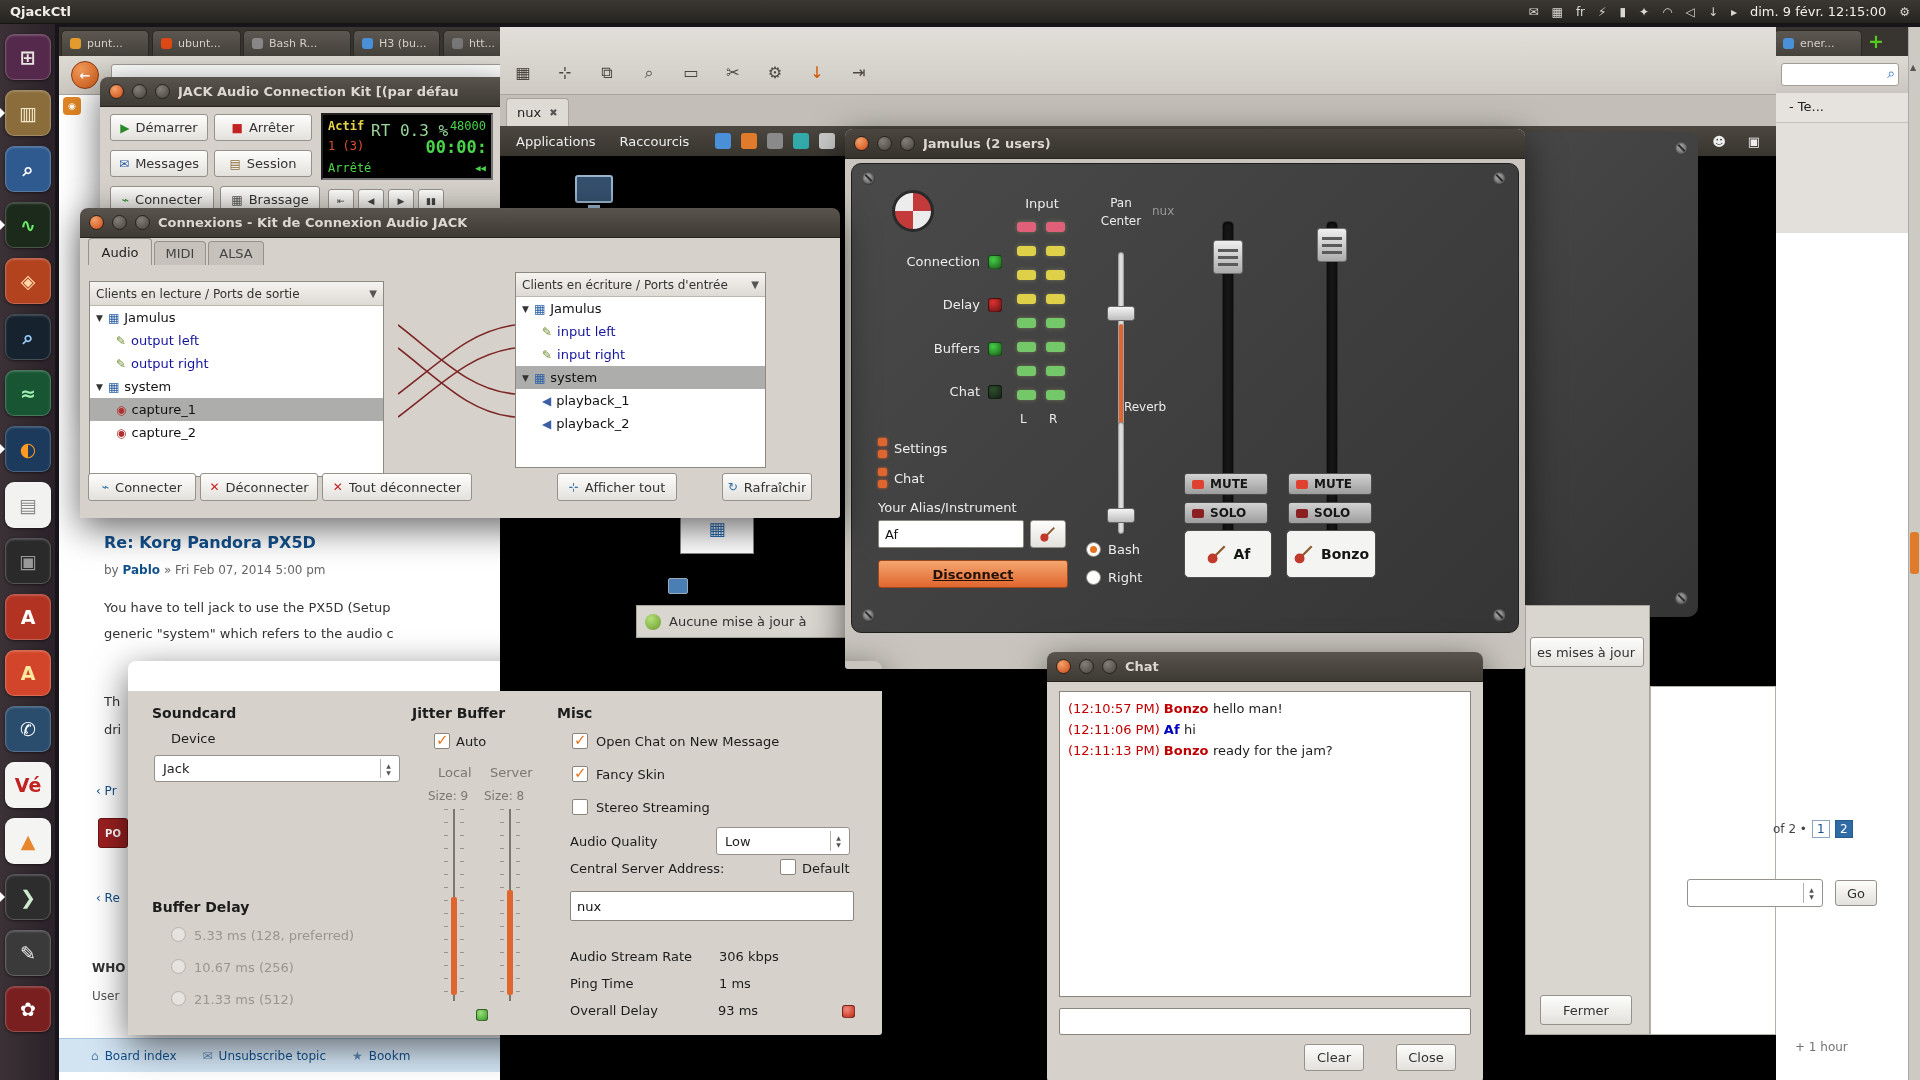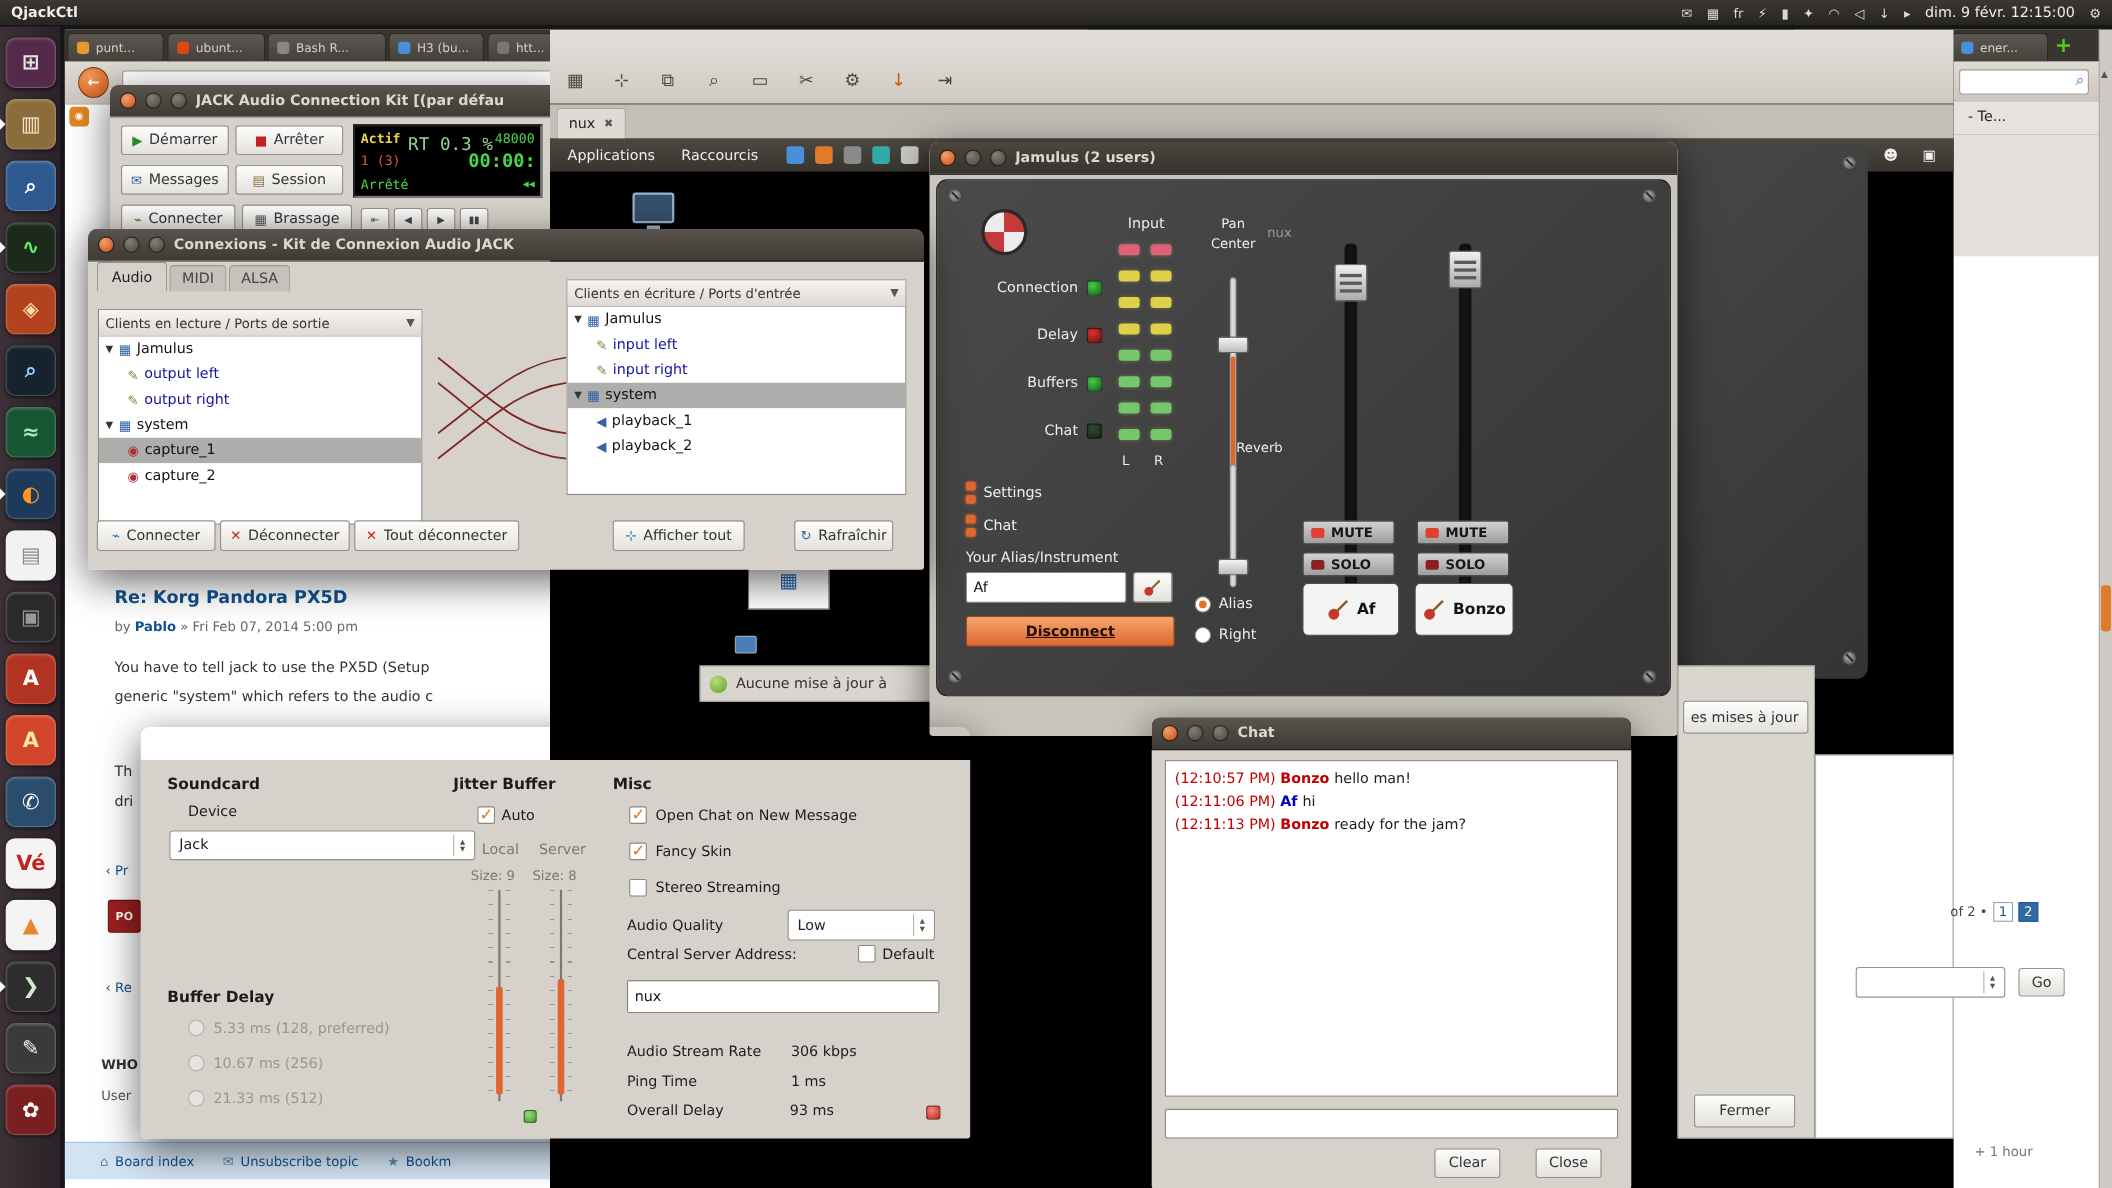--- a/index.html
+++ b/index.html
@@ -301,21 +301,21 @@
     <div class="jlab" style="left:234px;top:50px;width:70px;text-align:center;font-size:12px">Center</div>
     <div style="position:absolute;left:266px;top:88px;width:6px;height:178px;background:#dddddd;border-radius:3px;box-shadow:inset 0 0 2px #000"></div>
     <div style="position:absolute;left:267px;top:160px;width:4px;height:106px;background:#e0662f;border-radius:2px"></div>
     <div style="position:absolute;left:255px;top:142px;width:28px;height:15px;background:linear-gradient(#f4f4f4,#bdbdbd);border:1px solid #666;border-radius:3px"></div>
 
     <div class="jlab" style="left:258px;top:236px;width:70px;text-align:center;font-size:12px">Reverb</div>
     <div style="position:absolute;left:266px;top:258px;width:6px;height:112px;background:#dddddd;border-radius:3px;box-shadow:inset 0 0 2px #000"></div>
     <div style="position:absolute;left:255px;top:344px;width:28px;height:15px;background:linear-gradient(#f4f4f4,#bdbdbd);border:1px solid #666;border-radius:3px"></div>
 
     <span class="rad on" style="left:234px;top:378px"></span>
-    <div class="jlab" style="left:256px;top:378px">Alias</div>
+    <div class="jlab" style="left:256px;top:378px">Bash</div>
     <span class="rad" style="left:234px;top:406px"></span>
     <div class="jlab" style="left:256px;top:406px">Right</div>
 
     <div class="jlab" style="left:300px;top:40px;color:#999;font-size:12px">nux</div>
 
     <div class="ftrack" style="left:371px;top:58px;height:318px"></div>
     <div class="fhandle" style="left:361px;top:76px"></div>
     <div class="ftrack" style="left:475px;top:58px;height:318px"></div>
     <div class="fhandle" style="left:465px;top:64px"></div>
 
@@ -440,21 +440,21 @@
           <div class="trow sel" style="padding-left: 26px;">
             <span class="ticon" style="color: rgb(176, 48, 48);">◉</span>
             <span style="color: rgb(17, 17, 17);">capture_1</span>
           </div>
           <div class="trow" style="padding-left: 26px;">
             <span class="ticon" style="color: rgb(176, 48, 48);">◉</span>
             <span style="color: rgb(17, 17, 17);">capture_2</span>
           </div>
         </div>
     </div>
-    <div class="panel" style="left:435px;top:16px;width:309px;height:196px">
+    <div class="panel" style="left:435px;top:34px;width:251px;height:196px">
       <div class="phead">
           <span>Clients en écriture / Ports d'entrée</span>
           <span class="arr">▼</span>
         </div>
       <div id="right-tree">
           <div class="trow" style="padding-left: 6px;">
             <span class="tarr">▼</span>
             <span class="ticon" style="color: rgb(42, 95, 165);">▦</span>
             <span style="color: rgb(17, 17, 17);">Jamulus</span>
           </div>
@@ -509,21 +509,21 @@
           <span style="overflow: hidden;">Rafraîchir</span>
         </div>
       </div>
   </div>
 </div>
 
 <div class="win" style="left:128px;top:661px;width:754px;height:374px;z-index:10">
   <div class="wbody">
     <div class="lbl bold" style="left:24px;top:14px;font-size:14px">Soundcard</div>
     <div class="lbl" style="left:43px;top:40px">Device</div>
-    <div class="combo" style="left:26px;top:64px;width:278px;height:27px">
+    <div class="combo" style="left:26px;top:64px;width:246px;height:27px">
         <span>Jack</span>
         <span class="spin">
           <span>▲</span>
           <span>▼</span>
         </span>
       </div>
 
     <div class="lbl bold" style="left:24px;top:208px;font-size:14px">Buffer Delay</div>
     <div id="buffer-radios">
         <span class="rad dis" style="left: 43px; top: 236px;"></span>

